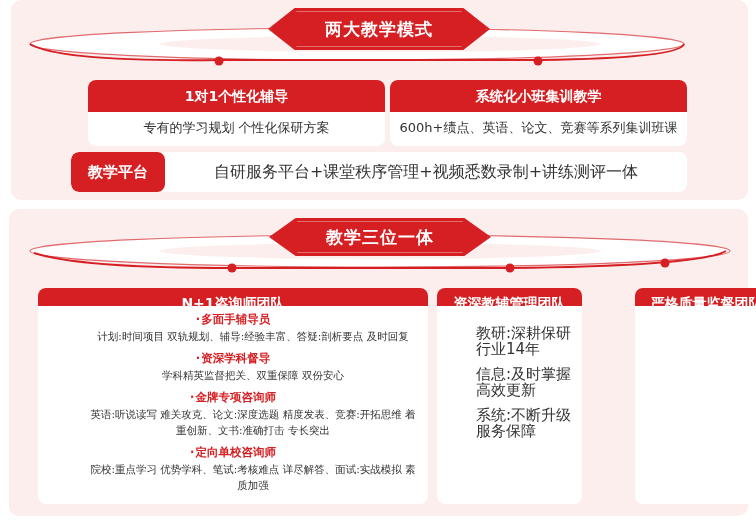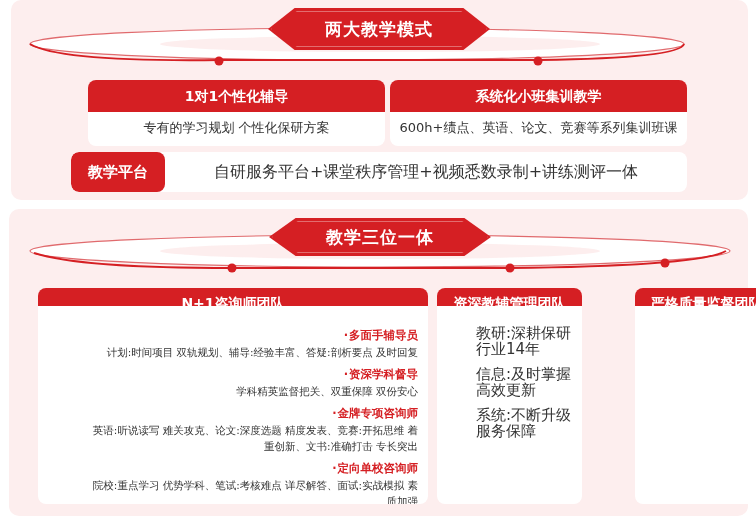--- a/index.html
+++ b/index.html
@@ -36,21 +36,21 @@
   #platform-label { position: absolute; left: 0; top: 0; width: 94px; height: 40px; background: #d51f23;
     border-radius: 8px; color: #fff; font-weight: bold; font-size: 15px; line-height: 40px; text-align: center; }
   #platform-desc { position: absolute; left: 94px; right: 0; top: 0; height: 40px; line-height: 40px;
     font-size: 16px; color: #333; text-align: center; }
 
   #team1 { left: 38px; top: 288px; width: 390px; height: 216px; }
   #team2 { left: 437px; top: 288px; width: 145px; height: 216px; }
   #team3 { left: 595px; top: 288px; width: 143px; height: 216px; margin-left: 40px; }
   .team .card-head { height: 18px; line-height: 30px; }
 
-  .roles { padding: 21px 10px 0 10px; text-align: right; }
+  .roles { padding: 5px 10px 0 10px; text-align: center; }
   .role { margin-bottom: 6px; }
   .role-title { color: #d51f23; font-weight: bold; font-size: 11.5px; line-height: 17px; }
   .role-title::before { content: "·"; margin-right: 1px; }
   .role-desc { color: #333; font-size: 10.5px; line-height: 16px; margin-left: 40px; }
 
   .list { padding-top: 19px; text-align: left; }
   .list div { font-size: 15px; color: #333; line-height: 16px; margin-bottom: 9px; padding-left: 24px; }
   #team2 .list { padding-left: 15px; }
   #team3 .list { padding-left: 11px; }
 </style>

